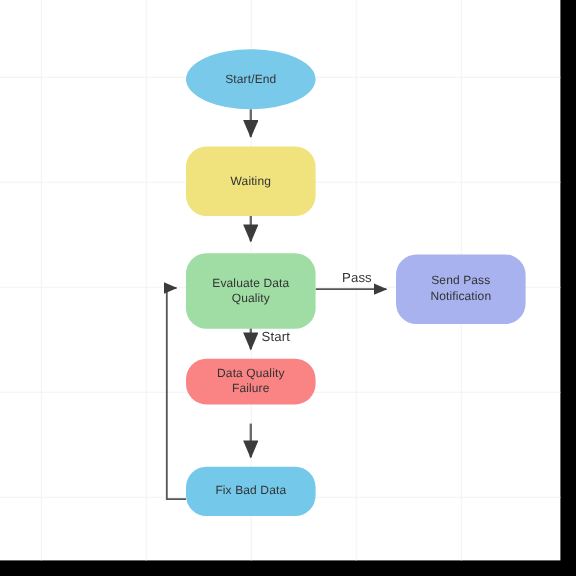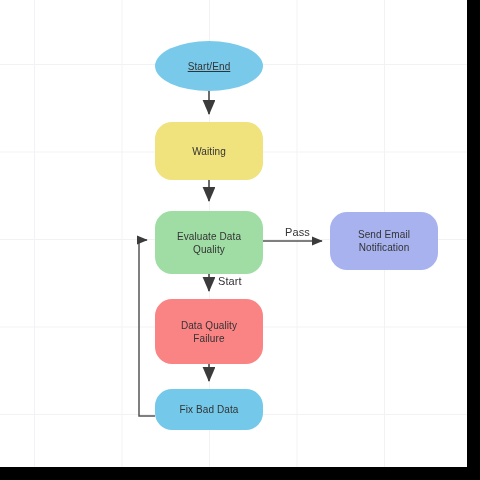--- a/index.html
+++ b/index.html
@@ -102,31 +102,31 @@
 
       <g>
         <line x1="209" y1="353" x2="209" y2="381" stroke="#6b6b6b" stroke-width="2" marker-end="url(#arrowhead)"></line>
       </g>
 
       <g>
         <path d="M155,416 L139,416 L139,240 L147,240" fill="none" stroke="#555555" stroke-width="1.5" marker-end="url(#arrowhead)"></path>
       </g>
     </svg>
 
-    <div class="node ellipse" style="left:155px; top:41px; width:108px; height:50px; background:#79caea;text-decoration:underline;">Start/End</div>
+    <div class="node ellipse" style="left:155px; top:41px; width:108px; height:50px; background:#79caea;">Start/End</div>
 
     <div class="node rect" style="left:155px; top:122px; width:108px; height:58px; background:#f0e27d;">Waiting</div>
 
     <div class="node rect" style="left:155px; top:211px; width:108px; height:63px; background:#a0dda4;">Evaluate Data
 Quality</div>
 
-    <div class="node rect" style="left:330px; top:212px; width:108px; height:58px; background:#a7b2ef;">Send Email
+    <div class="node rect" style="left:330px; top:212px; width:108px; height:58px; background:#a7b2ef;">Send Pass
 Notification</div>
 
-    <div class="node rect" style="left:155px; top:299px; width:108px; height:65px; background:#fa8384;">Data Quality
+    <div class="node rect" style="left:155px; top:299px; width:108px; height:38px; background:#fa8384;">Data Quality
 Failure</div>
 
     <div class="node rect" style="left:155px; top:389px; width:108px; height:41px; background:#74c8e9;">Fix Bad Data</div>
 
     <div class="edge-label" style="left:285px; top:226px;">Pass</div>
 
     <div class="edge-label" style="left:218px; top:275px;">Start</div>
 
   </div>
 </div>

